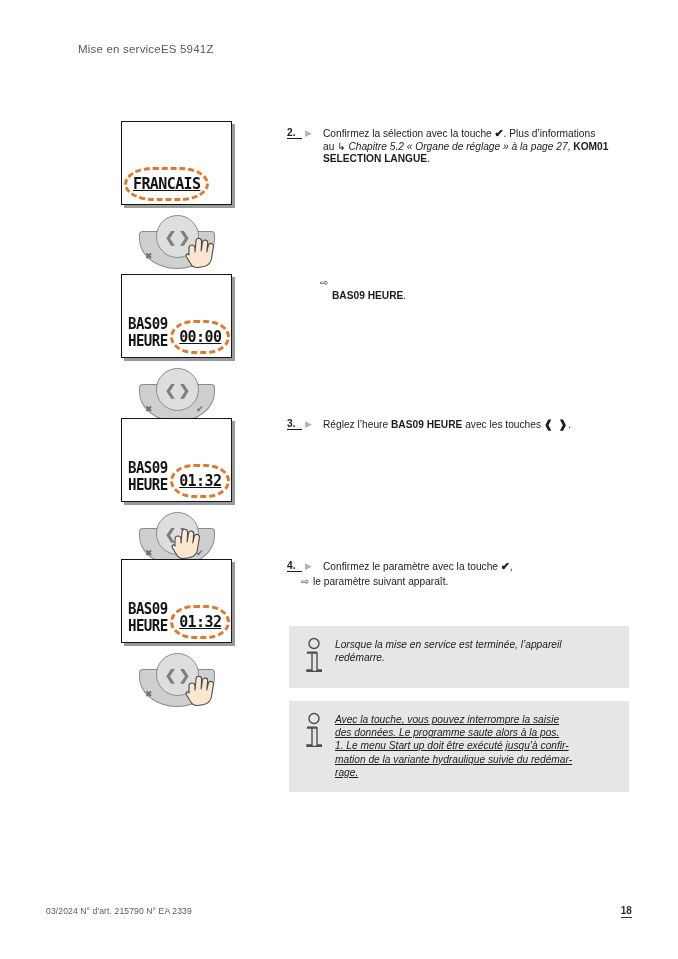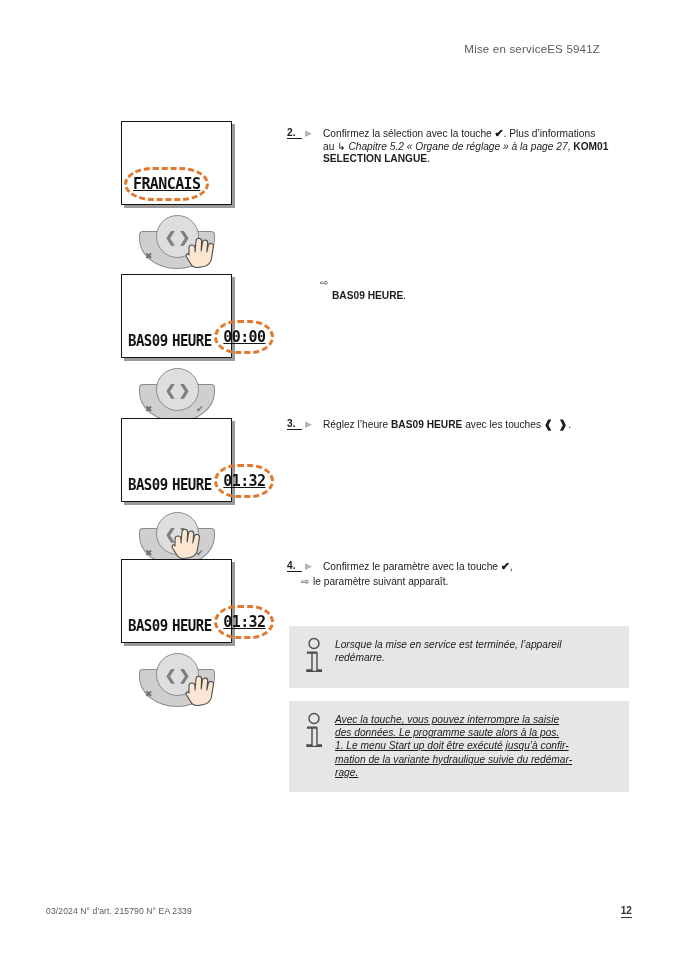--- a/index.html
+++ b/index.html
@@ -16,21 +16,21 @@
     overflow: hidden;
   }
 
   
   .page-header {
     position: absolute;
     left: 78px;
     top: 43px;
     width: 522px;
     display: flex;
-    justify-content: flex-end;
+    justify-content: flex-start;
     align-items: baseline;
     font-size: 11.5px;
     color: #595959;
     letter-spacing: .2px;
   }
 
   
   .page-footer {
     position: absolute;
     left: 46px;
@@ -102,21 +102,21 @@
   }
 
   
   .lcd-rows {
     display: flex;
     align-items: flex-end;
     gap: 4px;
   }
   .lcd-label {
     display: flex;
-    flex-direction: row;
+    flex-direction: column;
     gap: 2px;
   }
 
   
   .hl {
     position: relative;
     display: inline-block;
     padding: 3px 5px;
   }
   .hl > .seg { position: relative; z-index: 2; text-decoration: underline; }
@@ -464,16 +464,16 @@
       <div>Avec la touche, vous pouvez interrompre la saisie</div>
       <div>des données. Le programme saute alors à la pos.</div>
       <div>1. Le menu Start up doit être exécuté jusqu’à confir-</div>
       <div>mation de la variante hydraulique suivie du redémar-</div>
       <div>rage.</div>
     </span>
   </div>
 
   <div class="page-footer">
     <span>03/2024  N° d'art. 215790  N° EA 2339</span>
-    <span class="page-number">12</span>
+    <span class="page-number">18</span>
   </div>
 
 </div>
 
 </body></html>

